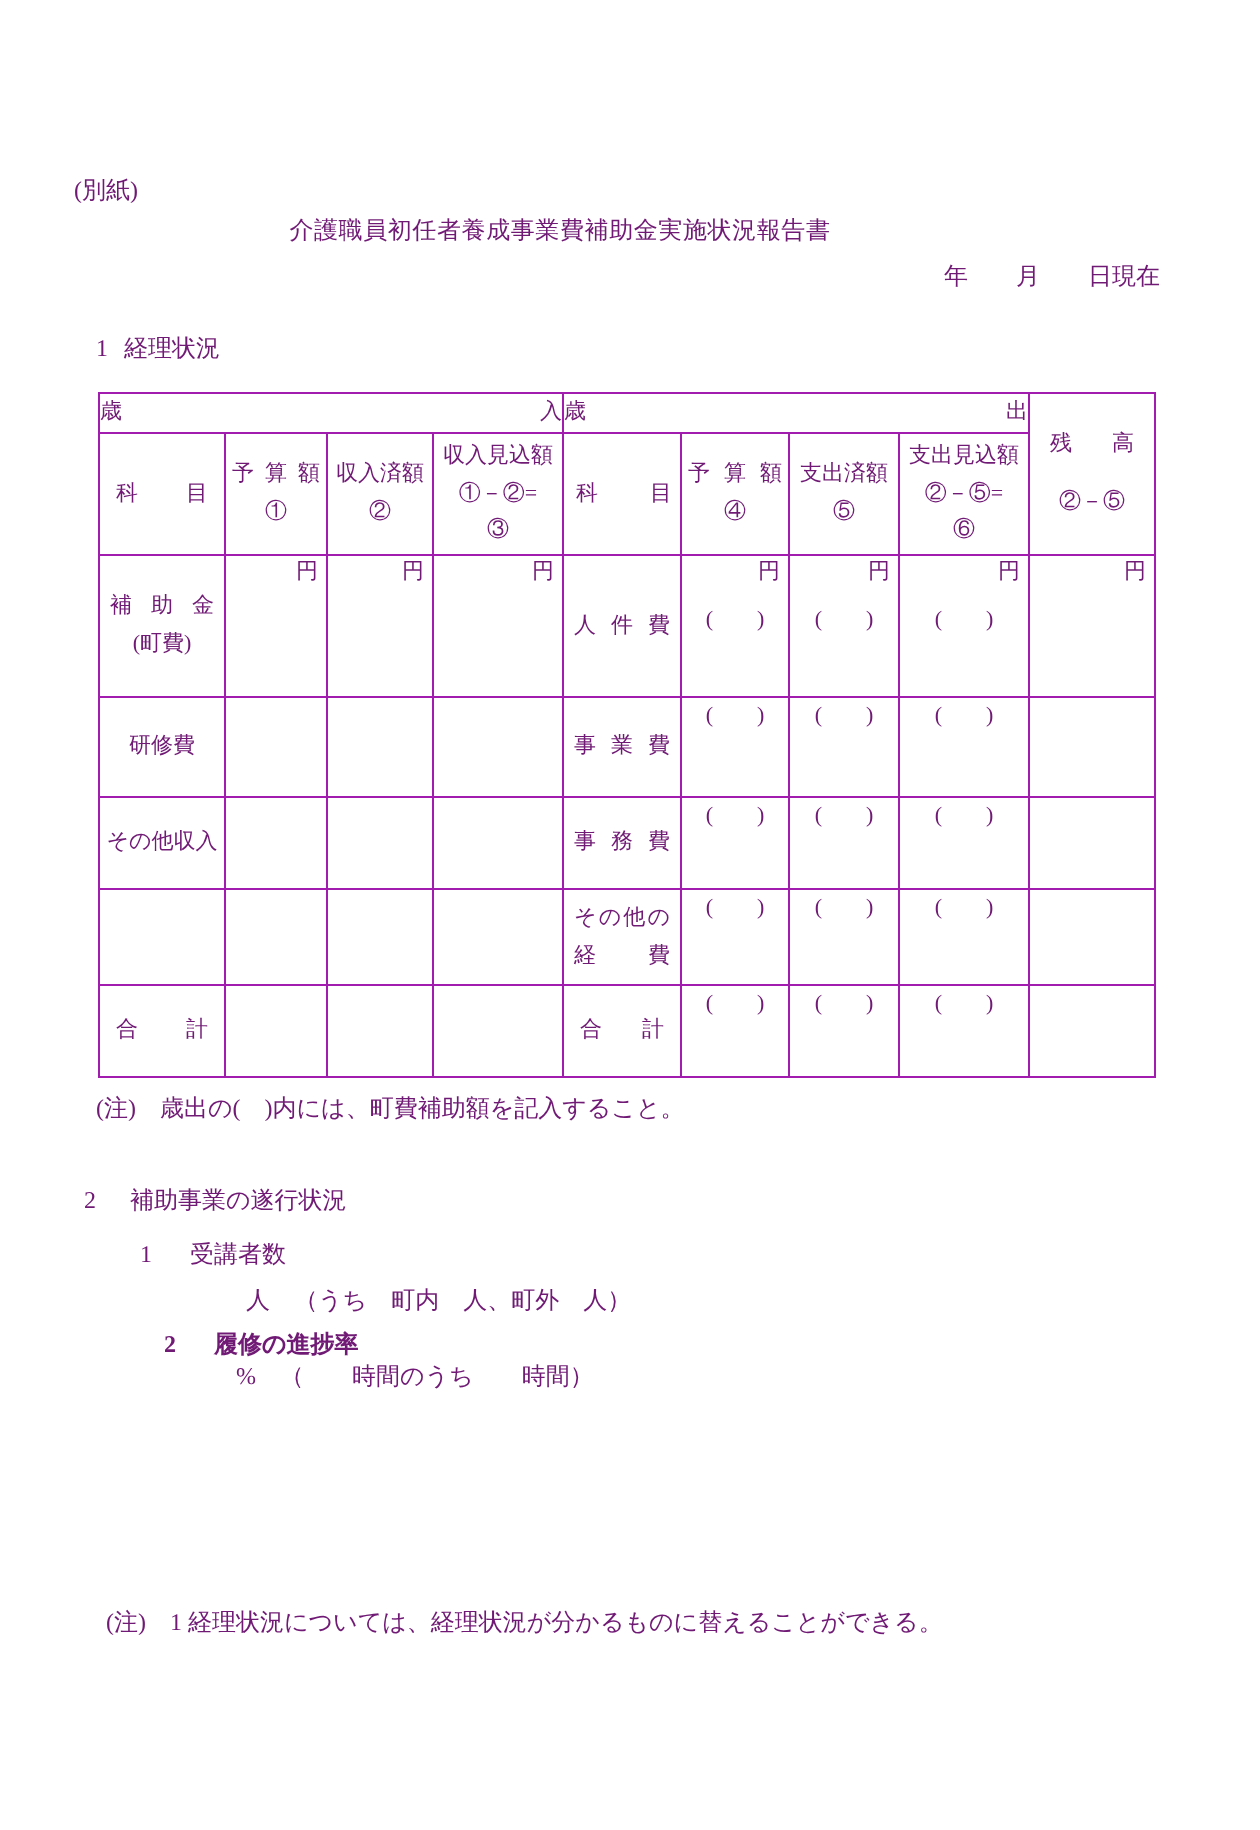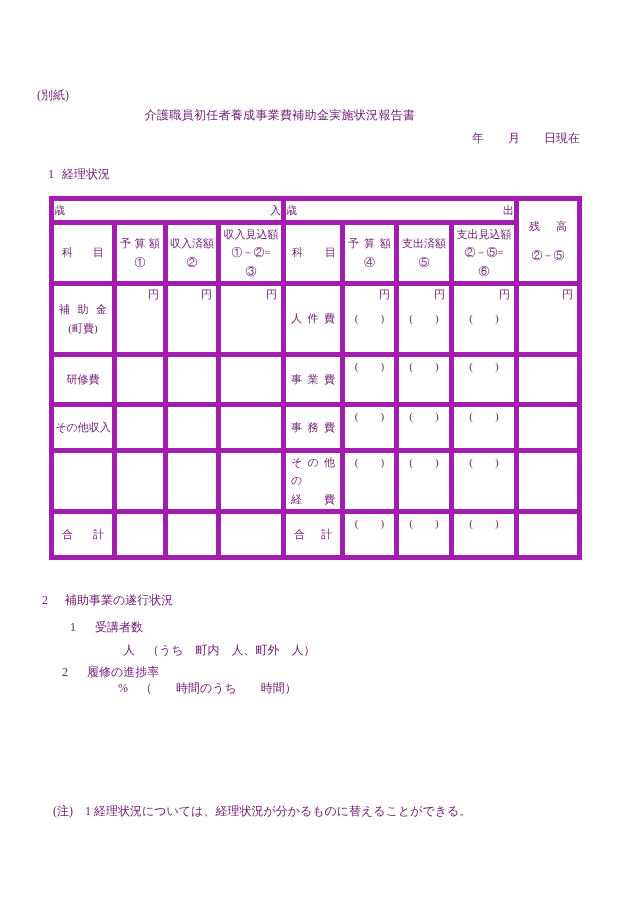--- a/index.html
+++ b/index.html
@@ -20,21 +20,21 @@
   .date-line{left:472px;top:130px;}
   .sec1{left:48px;top:166px;}
   .sec1 .lbl{margin-left:8px;}
 
   
   table.acct{
     position:absolute;left:49px;top:196px;
     border-collapse:collapse;table-layout:fixed;
   }
   table.acct td{
-    border:5px solid #a21caf;
+    border:1px solid #a21caf;
     padding:0;
     font-size:11px;
     line-height:1.7;
     vertical-align:middle;
     overflow:hidden;
   }
   tr.h1{height:20px;} tr.h2{height:61px;}
   tr.r1{height:71px;} tr.r2{height:50px;}
   tr.r3{height:46px;} tr.r4{height:48px;} tr.r5{height:46px;}
 
@@ -52,21 +52,21 @@
   .vtop{vertical-align:top !important;}
   .unit{text-align:right;padding:1px 4px 0 0;line-height:1.4;}
   .paren-mid{text-align:center;margin-top:9px;line-height:1.4;}
   .paren-top{text-align:center;padding-top:2px;line-height:1.4;}
 
   
   .table-note{left:48px;top:546px;}
   .sec2{left:42px;top:592px;}
   .sec2 .lbl{margin-left:17px;}
   .item-head1{left:70px;top:619px;}
-  .item-head2{left:62px;top:664px;}
+  .item-head2{left:82px;top:664px;font-weight:bold;}
   .item-head1 .lbl,.item-head2 .lbl{margin-left:19px;}
   .item1-line{left:123px;top:642px;}
   .item2-line{left:118px;top:680px;}
   .footer-note{left:53px;top:803px;}
 </style>
 </head>
 <body>
 
 <div class="page">
 
@@ -250,20 +250,21 @@
             <div class="paren-top">(　　)</div>
           </td>
         <td class="vtop">
             <div class="paren-top">(　　)</div>
           </td>
         <td></td>
       </tr>
     </tbody>
   </table>
 
+  <div class="abs table-note">(注)　歳出の(　)内には、町費補助額を記入すること。</div>
 
   <div class="abs sec2">
     <span>2</span><span class="lbl">補助事業の遂行状況</span>
   </div>
 
   <div class="abs item-head1">
     <span>1</span><span class="lbl">受講者数</span>
   </div>
   <div class="abs item1-line">人　（うち　町内　人、町外　人）</div>
 

